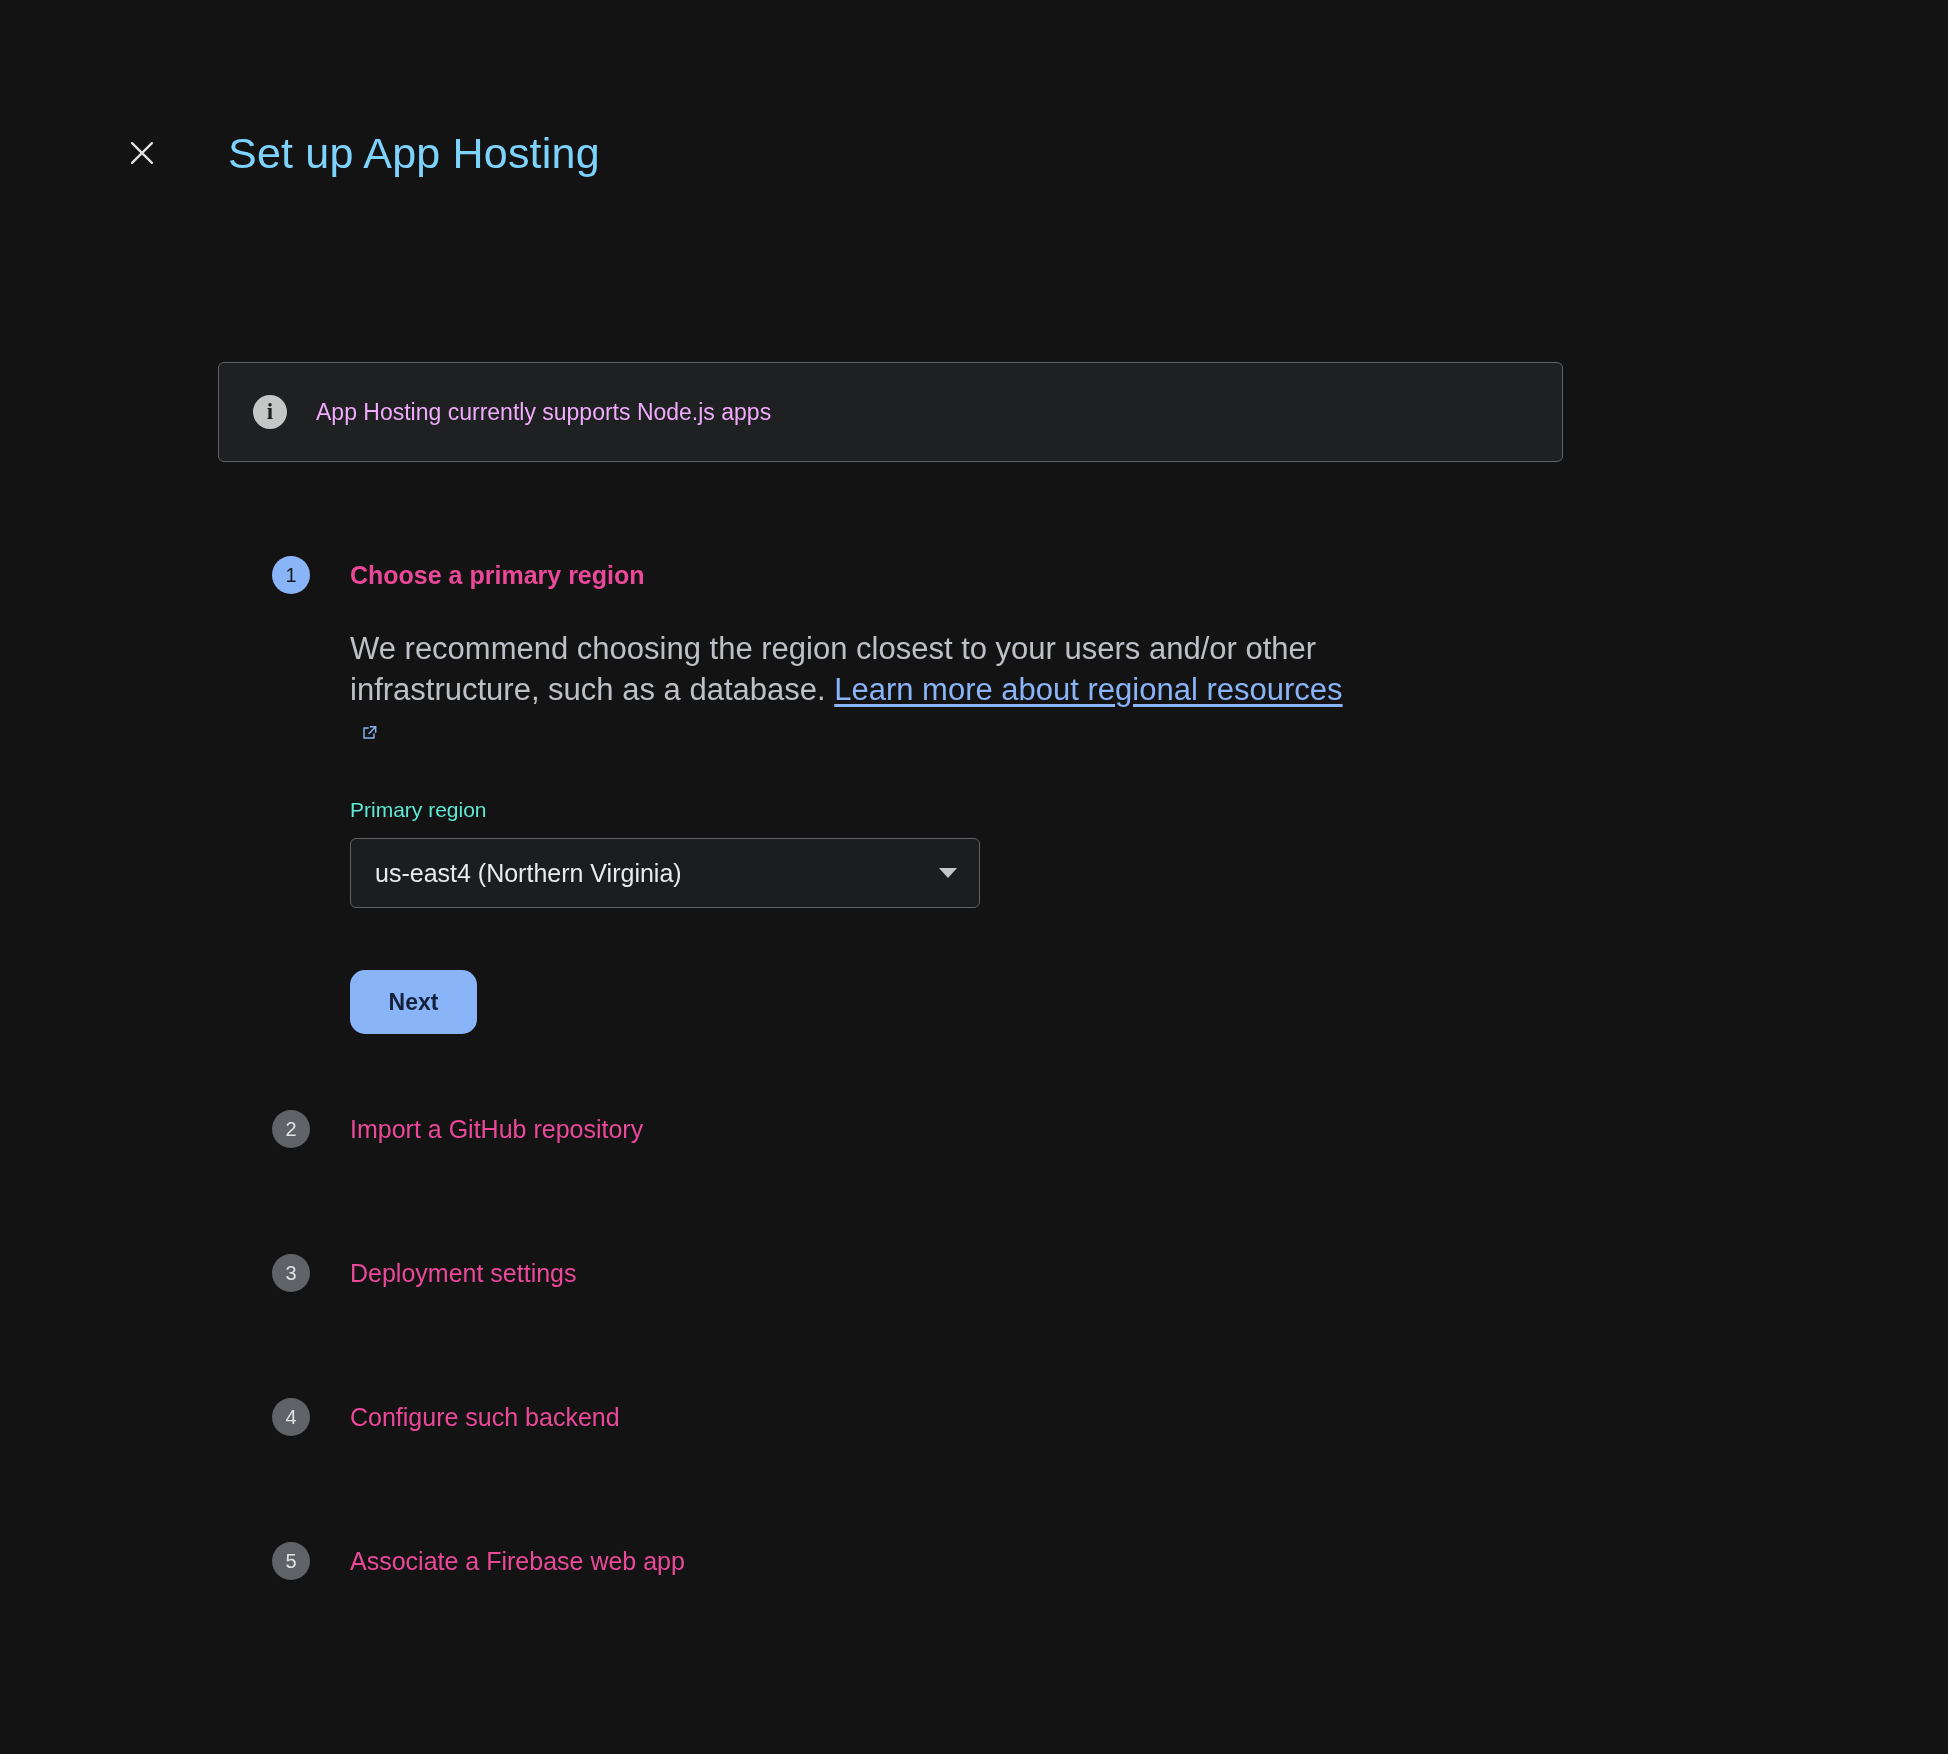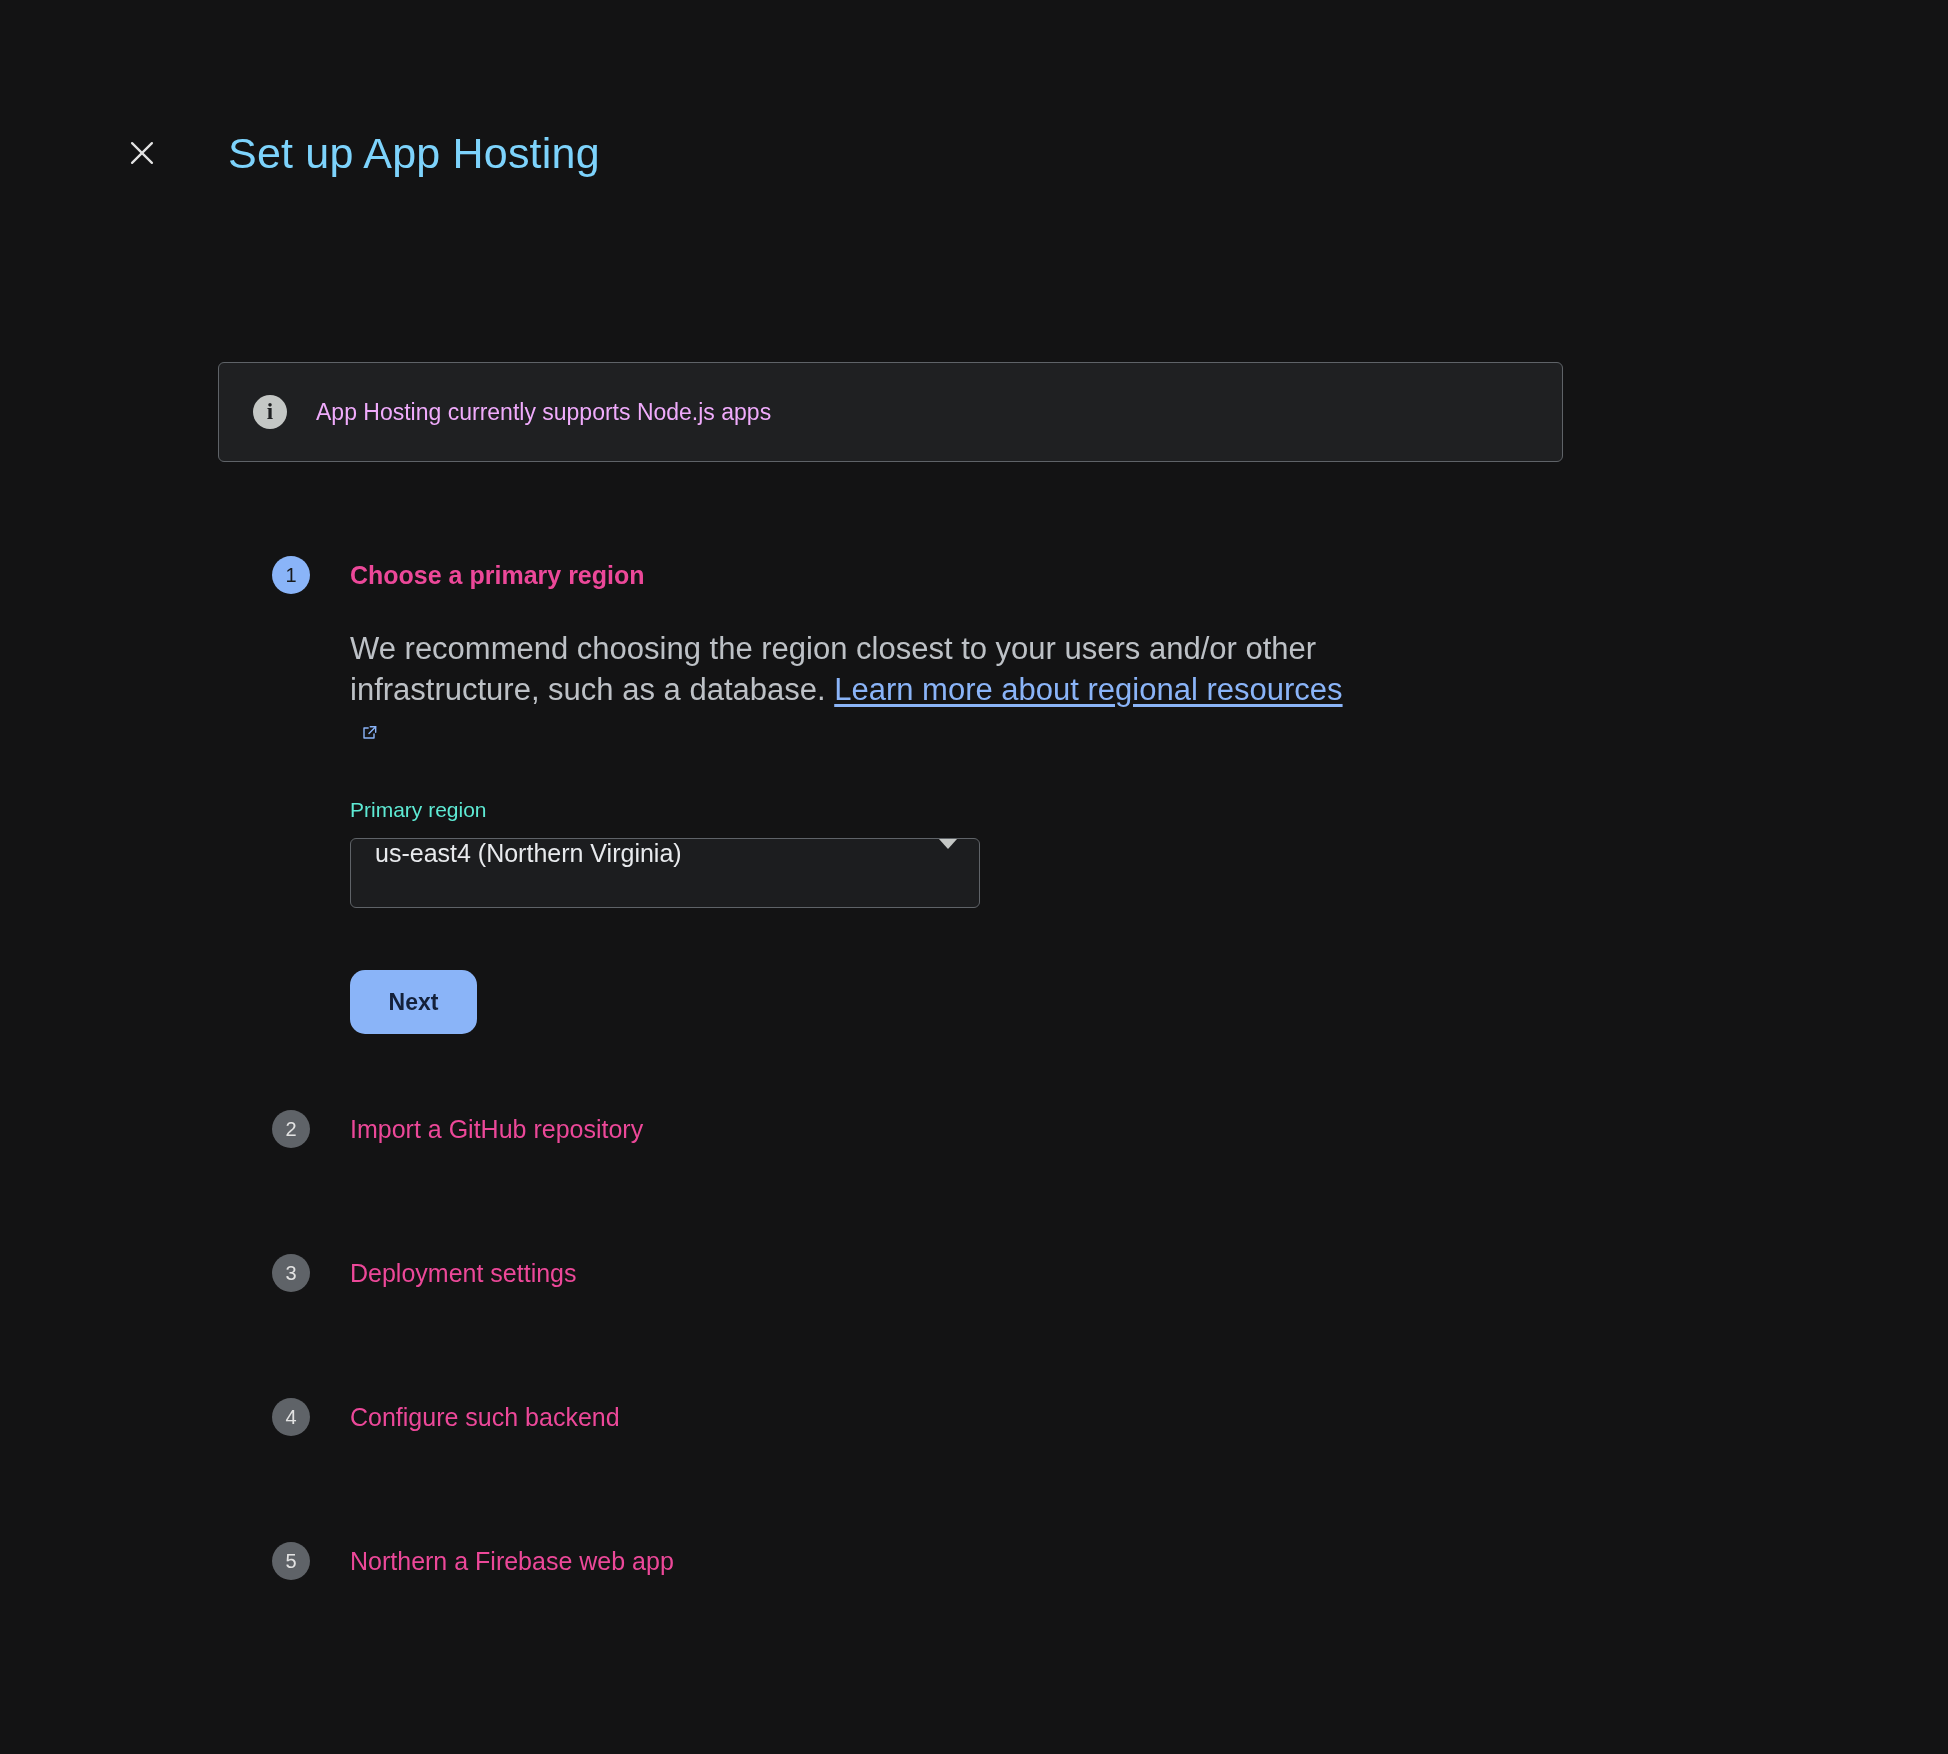--- a/index.html
+++ b/index.html
@@ -179,20 +179,21 @@
   }
   .select-box {
     margin-top: 16px;
     width: 630px;
     height: 70px;
     box-sizing: border-box;
     border: 1px solid #5f6368;
     border-radius: 6px;
     background: #1c1d1f;
     display: flex;
+    align-items: center;
     padding: 0 22px 0 24px;
     cursor: pointer;
   }
   .select-value {
     flex: 1;
     font-size: 25px;
     color: #e8eaed;
   }
   .caret {
     width: 0;
@@ -304,18 +305,18 @@
         <div class="step-title">Configure such backend</div>
         <div class="step-gap"></div>
       </div>
     </div>
 
     <div class="step">
       <div class="step-marker-col">
         <div class="step-circle inactive">5</div>
       </div>
       <div class="step-body">
-        <div class="step-title">Northern a Firebase web app</div>
+        <div class="step-title">Associate a Firebase web app</div>
       </div>
     </div>
 
   </div>
 </div>
 
 </body></html>

